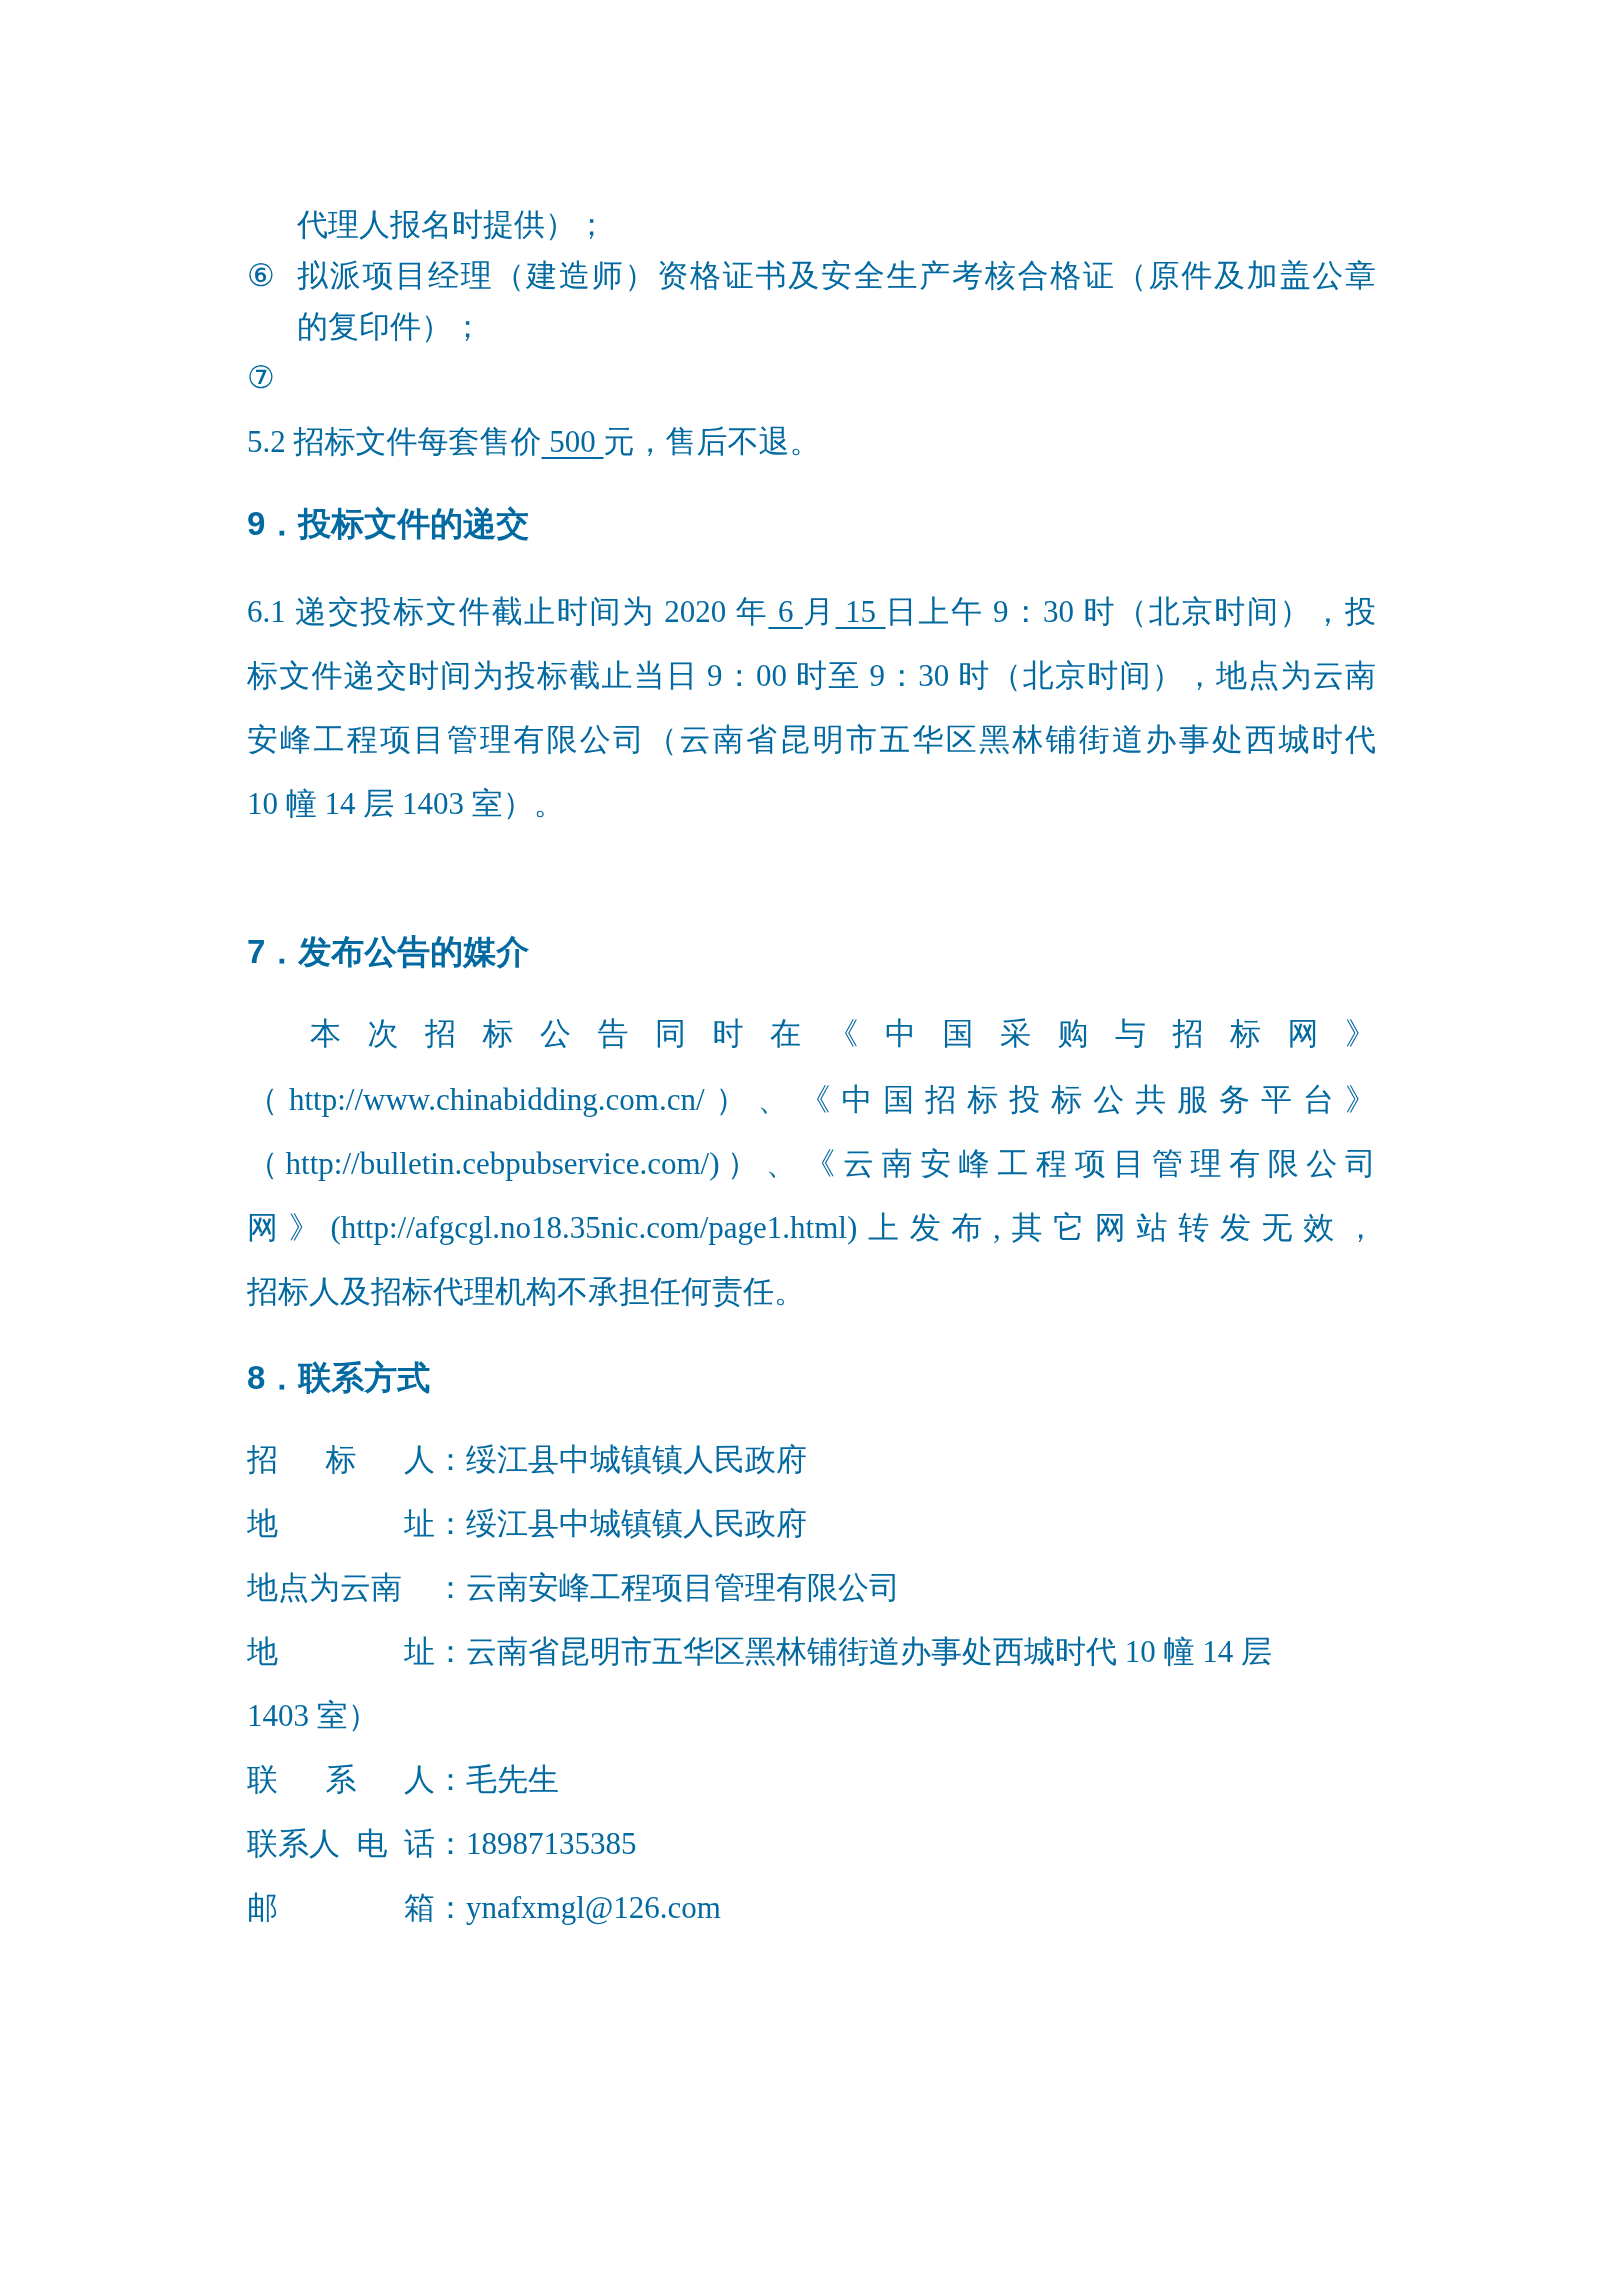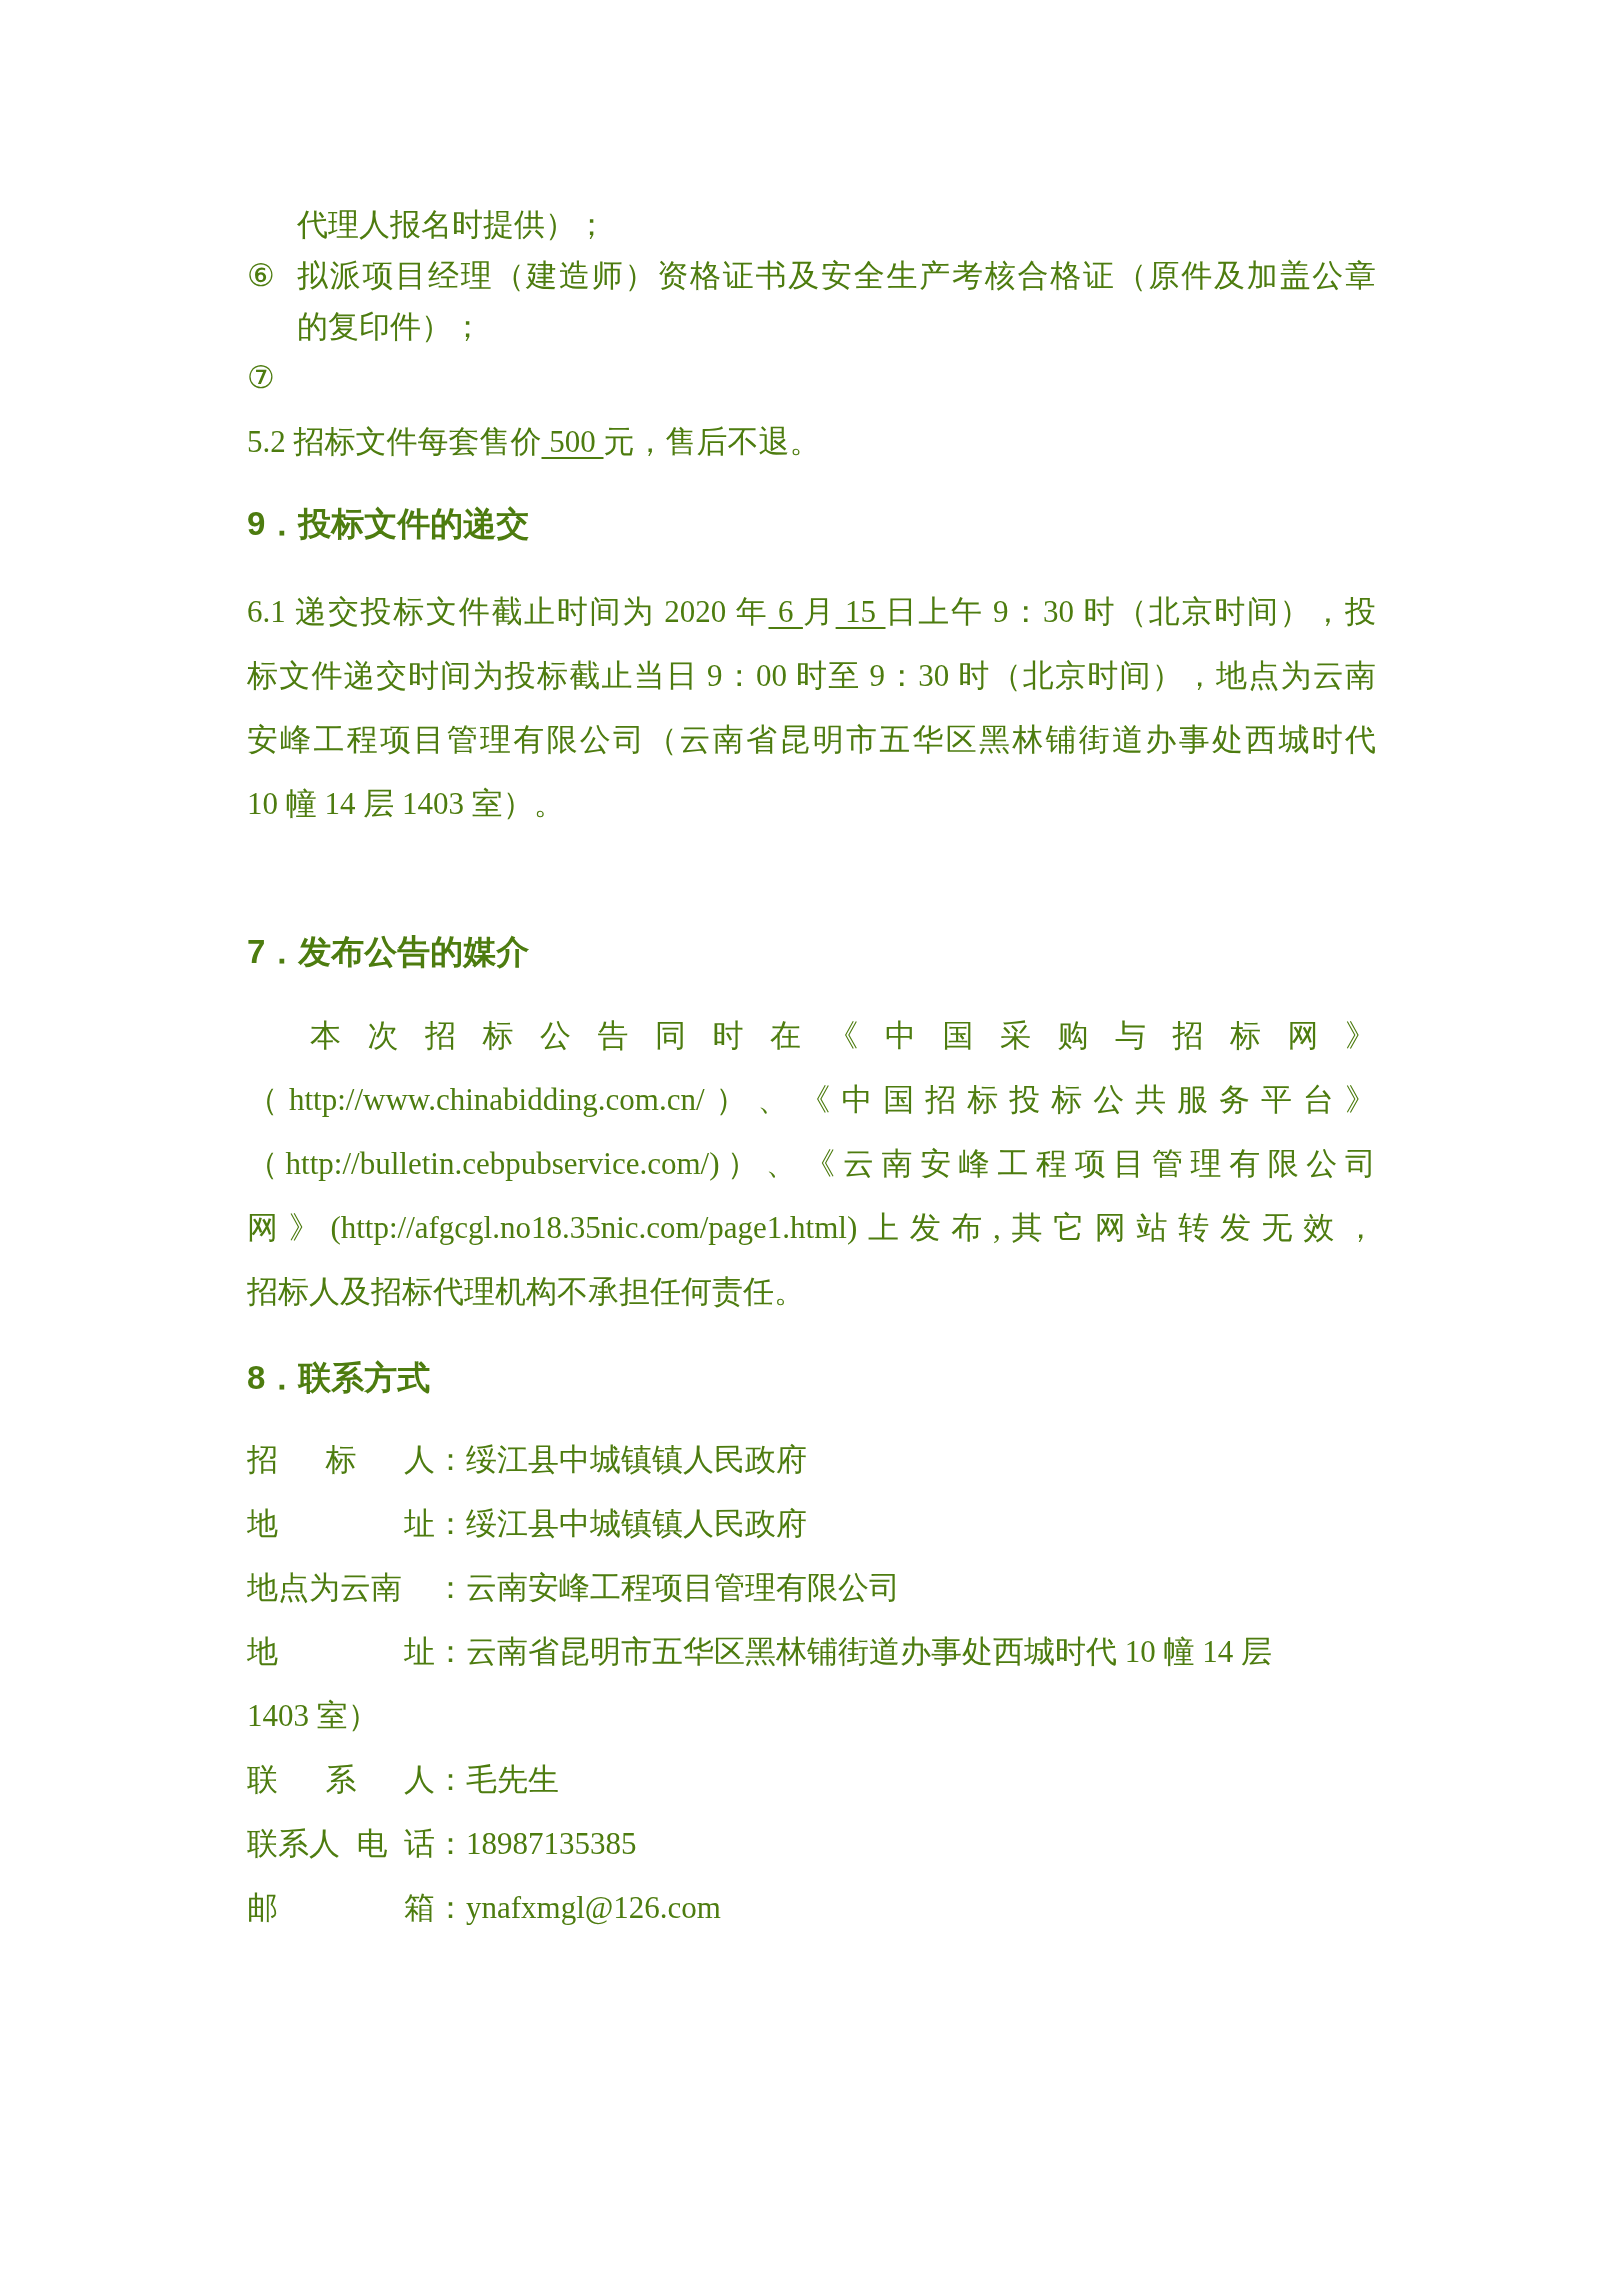--- a/index.html
+++ b/index.html
@@ -1,33 +1,33 @@
 <!DOCTYPE html>
 <html><head>
 <meta charset="utf-8">
 <style>
   html,body{margin:0;padding:0;background:#ffffff;}
   .page{
     position:relative;
     width:1621px;height:2156px;
     background:#ffffff;
-    color:#4d7c0f;
+    color:#0369a1;
     font-family:"Liberation Serif","DejaVu Serif",serif;
     overflow:hidden;
   }
   .block{position:absolute;left:247px;width:1129px;}
   
   .bline{font-size:31px;line-height:64px;}
   .crow{font-size:31px;line-height:64px;}
   
   .lline{font-size:31px;line-height:51px;position:relative;padding-left:50px;}
   .bullet{position:absolute;left:0;top:0;}
   
   .jl{text-align:justify;text-align-last:justify;}
-  .ind2{padding-left:63px;}
+  .ind2{padding-left:63px;font-family:Liberation Mono, monospace;}
   .ul{text-decoration:underline;text-decoration-thickness:2px;text-underline-offset:4.9px;}
   .heading{
     font-size:33px;line-height:39px;font-weight:bold;
     font-family:"Liberation Sans","DejaVu Sans",sans-serif;
   }
   .clabel{display:inline-flex;justify-content:space-between;width:188px;}
   .ccolon{}
   .cvalue{}
 </style>
 </head>

